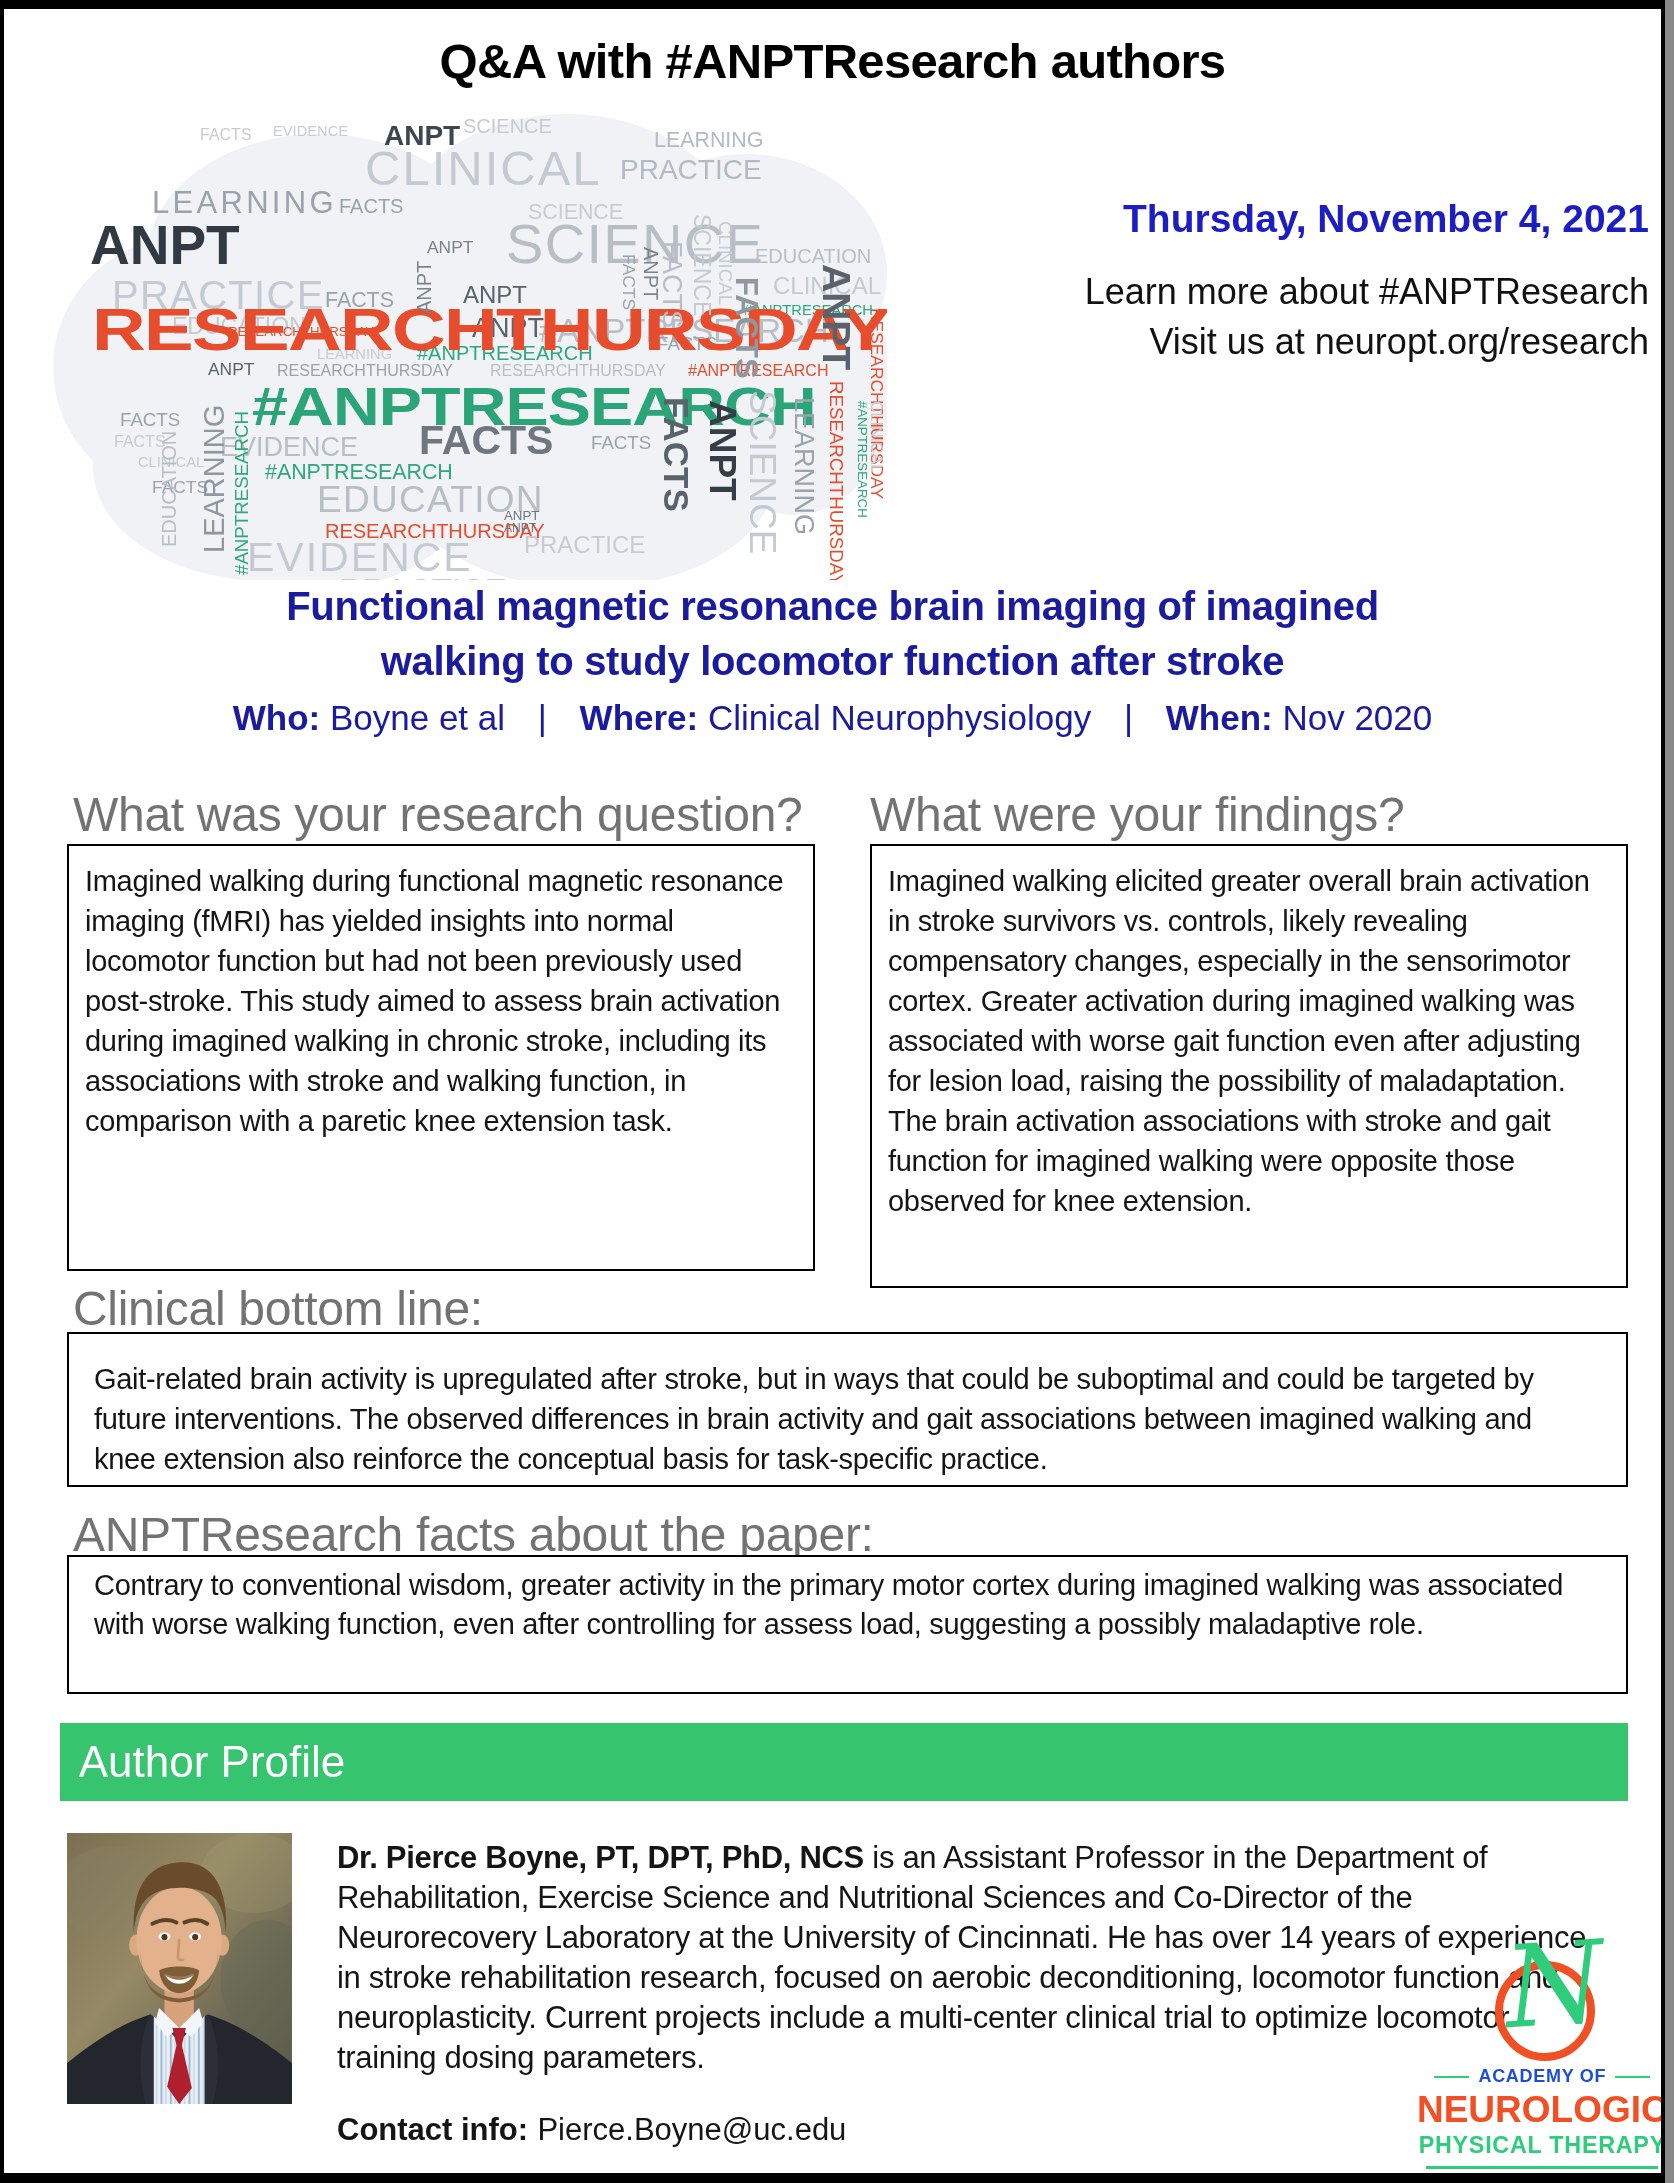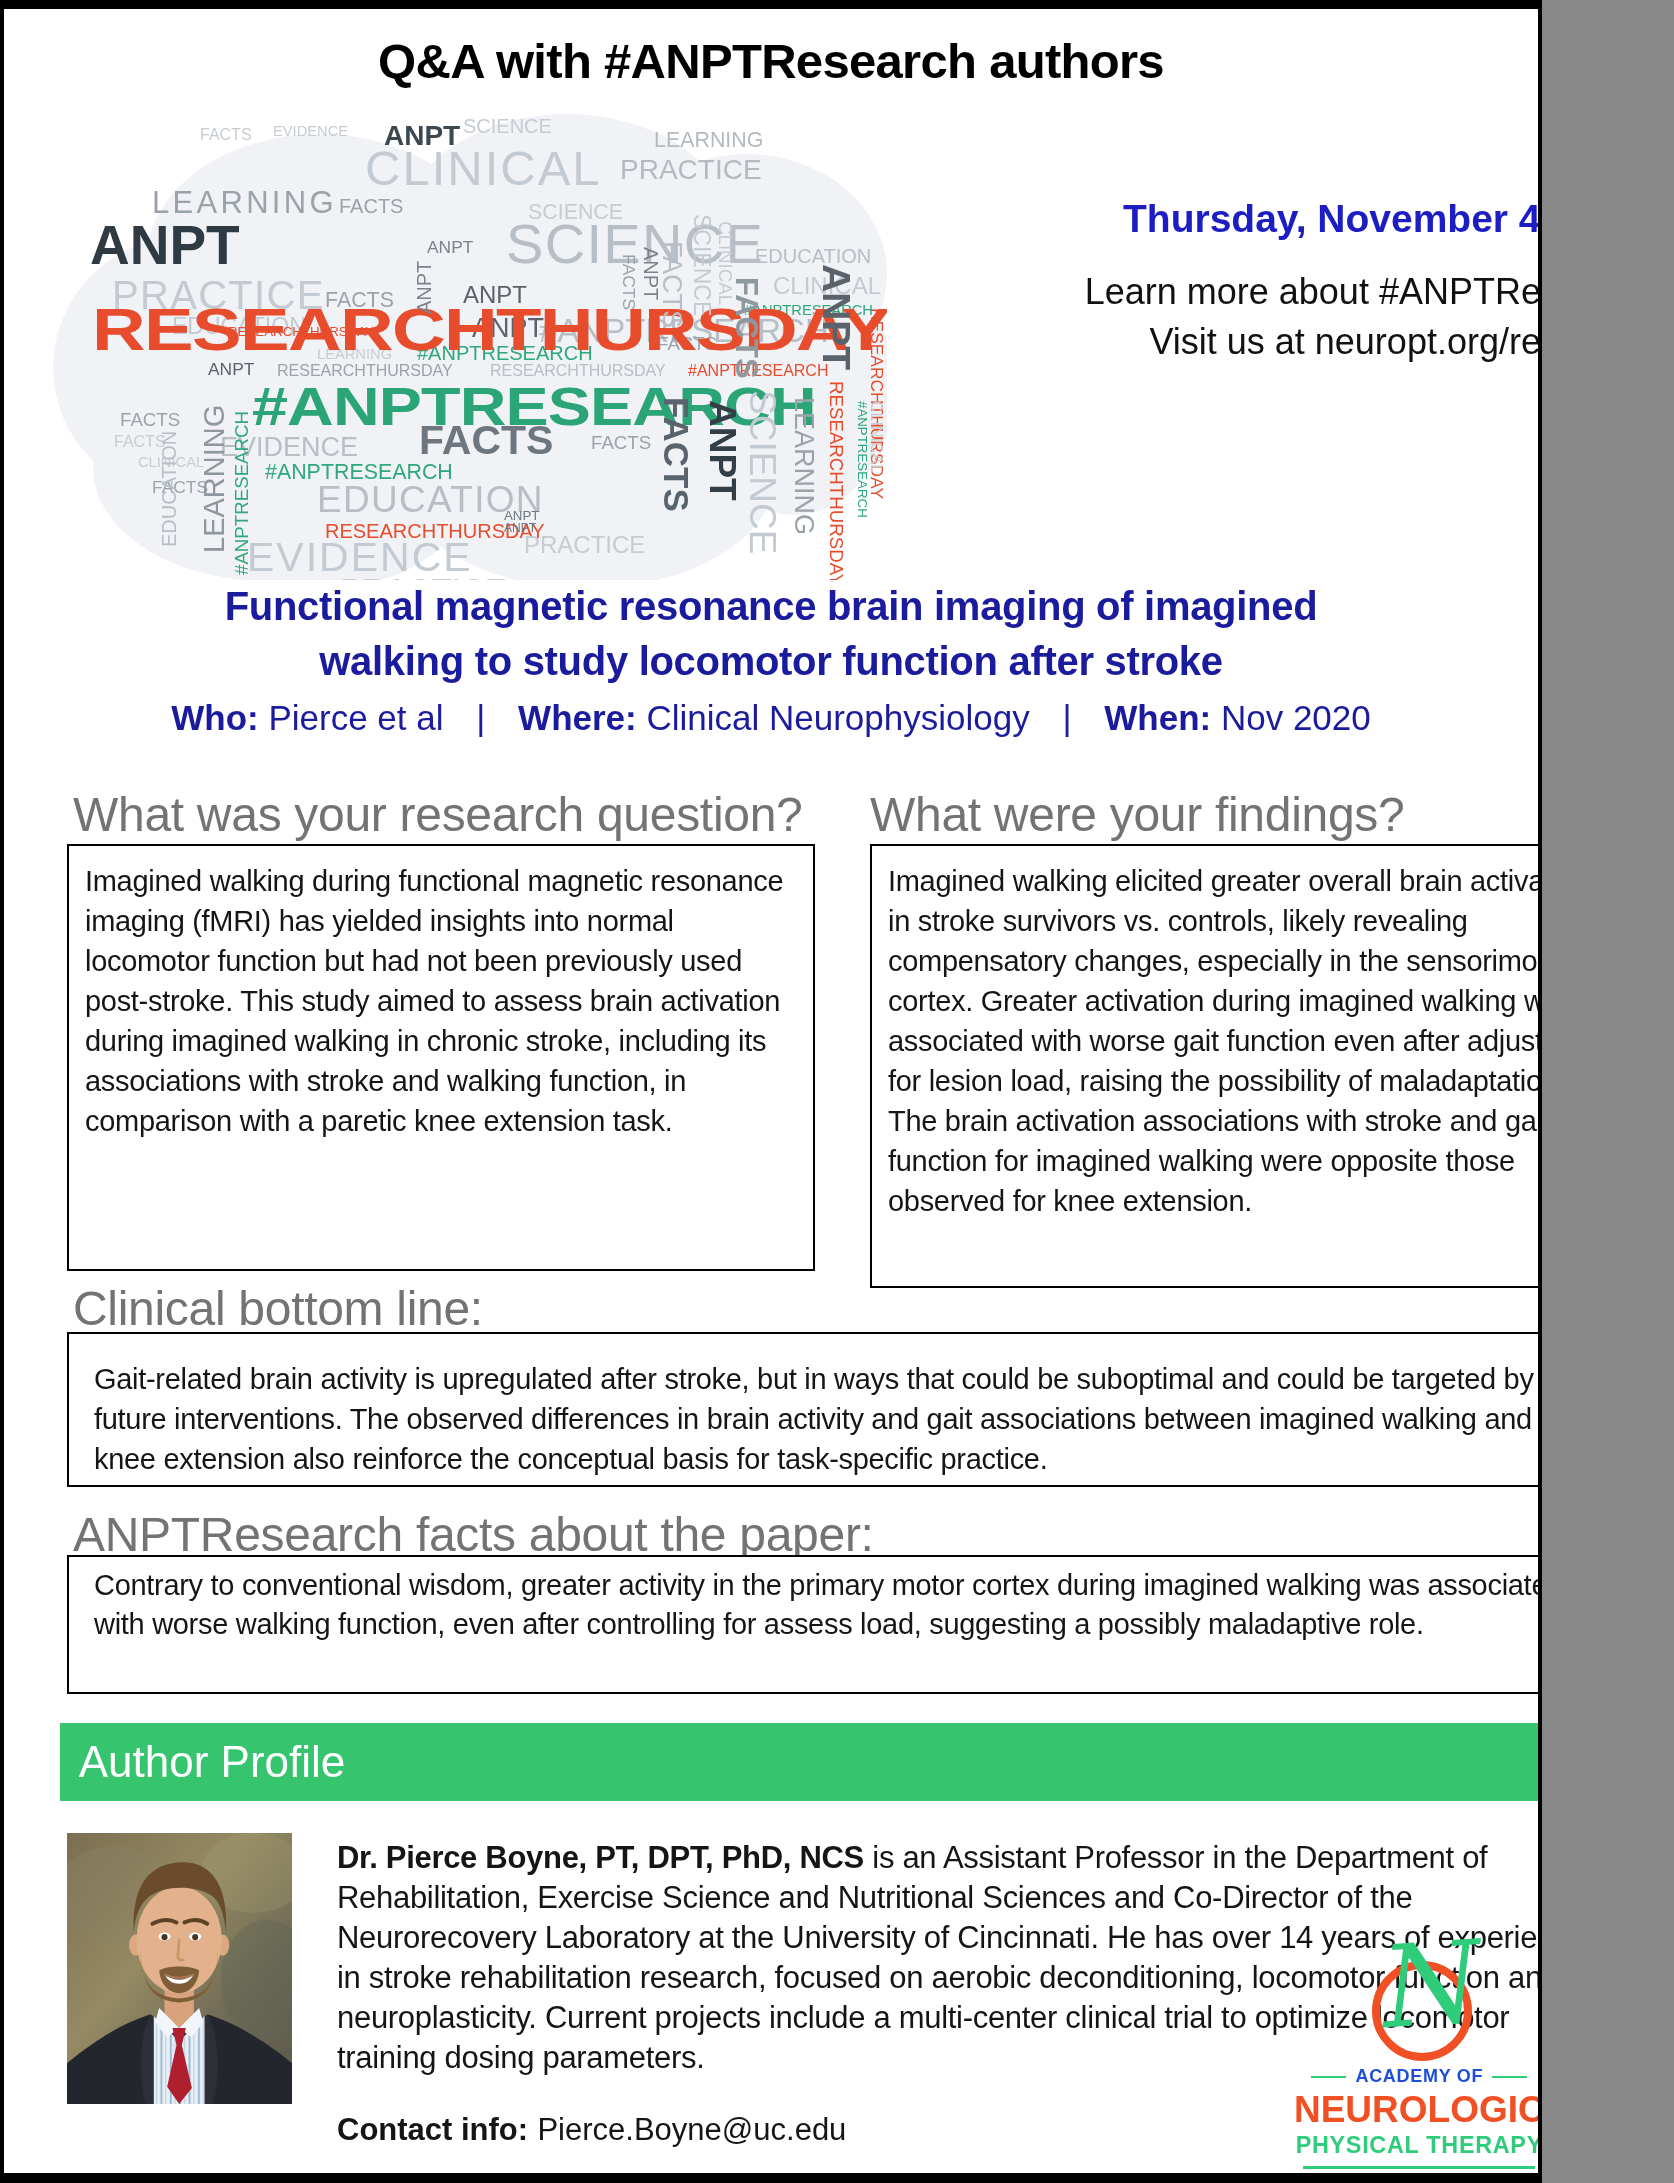--- a/index.html
+++ b/index.html
@@ -1,17 +1,17 @@
 <!DOCTYPE html>
 <html style="font-size:10.7px"><head>
 <meta charset="utf-8">
 <style>
   html,body{margin:0;padding:0;background:#888;}
   .page{
-    position:relative;width:1542px;height:2183px;background:#fff;
+    position:relative;width:1665px;height:2183px;background:#fff;
     border:solid #000;border-width:9.3px 4px 10.7px;box-sizing:border-box;
     font-family:"Liberation Sans",sans-serif;overflow:hidden;
   }
   .page-title{
     position:absolute;top:24px;left:0;width:100%;text-align:center;
     font-size:49px;font-weight:700;color:#000;letter-spacing:-0.7px;
   }
   
   .cloud{position:absolute;left:49px;top:105px;width:834px;height:466px;overflow:hidden;}
   .lobe{position:absolute;background:#f0f2f5;border-radius:50%;}
@@ -154,21 +154,21 @@
 
   <div class="info-line info-date">Thursday, November 4, 2021</div>
   <div class="info-line info-sub1">Learn more about #ANPTResearch</div>
   <div class="info-line info-sub2">Visit us at neuropt.org/research</div>
 
   <div class="paper-line paper-line1">Functional magnetic resonance brain imaging of imagined</div>
   <div class="paper-line paper-line2">walking to study locomotor function after stroke</div>
 
   <div class="meta-line">
     <b>Who:</b>
-    <span>Pierce et al</span>
+    <span>Boyne et al</span>
     <span class="meta-sep">|</span>
     <b>Where:</b>
     <span>Clinical Neurophysiology</span>
     <span class="meta-sep">|</span>
     <b>When:</b>
     <span>Nov 2020</span>
   </div>
 
   <div class="sec-h h-question">What was your research question?</div>
   <div class="tbox box-question">

